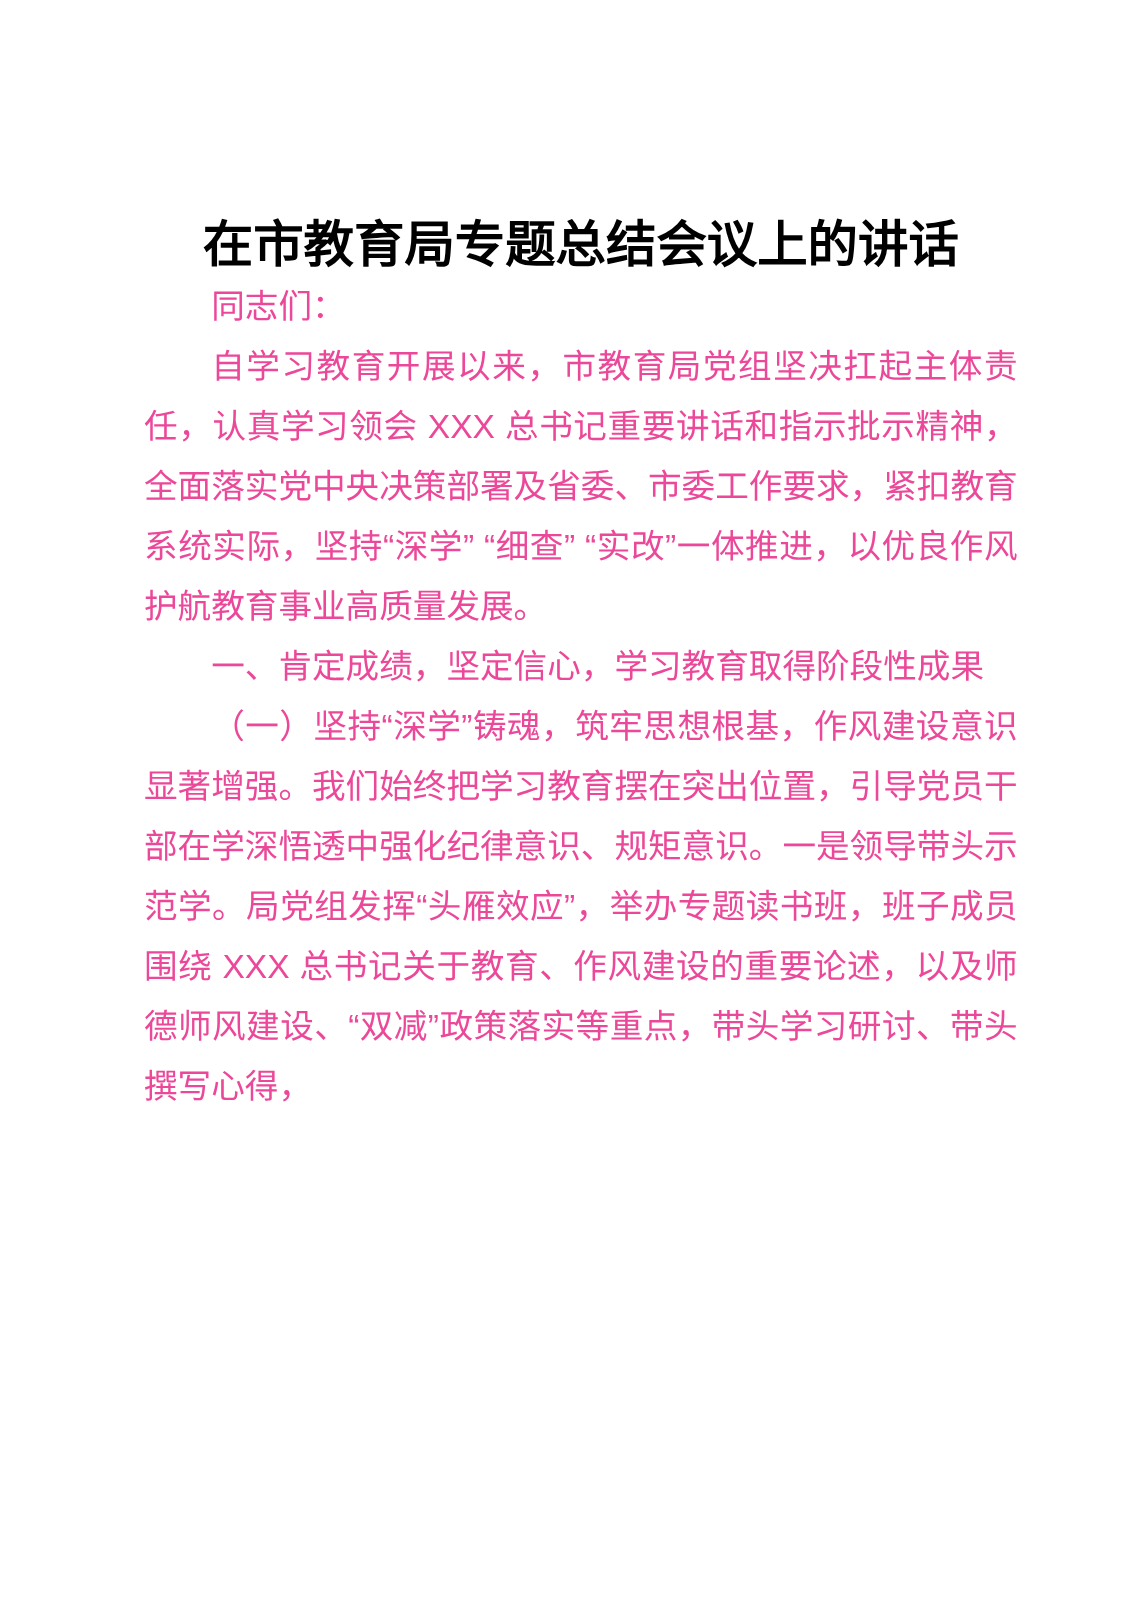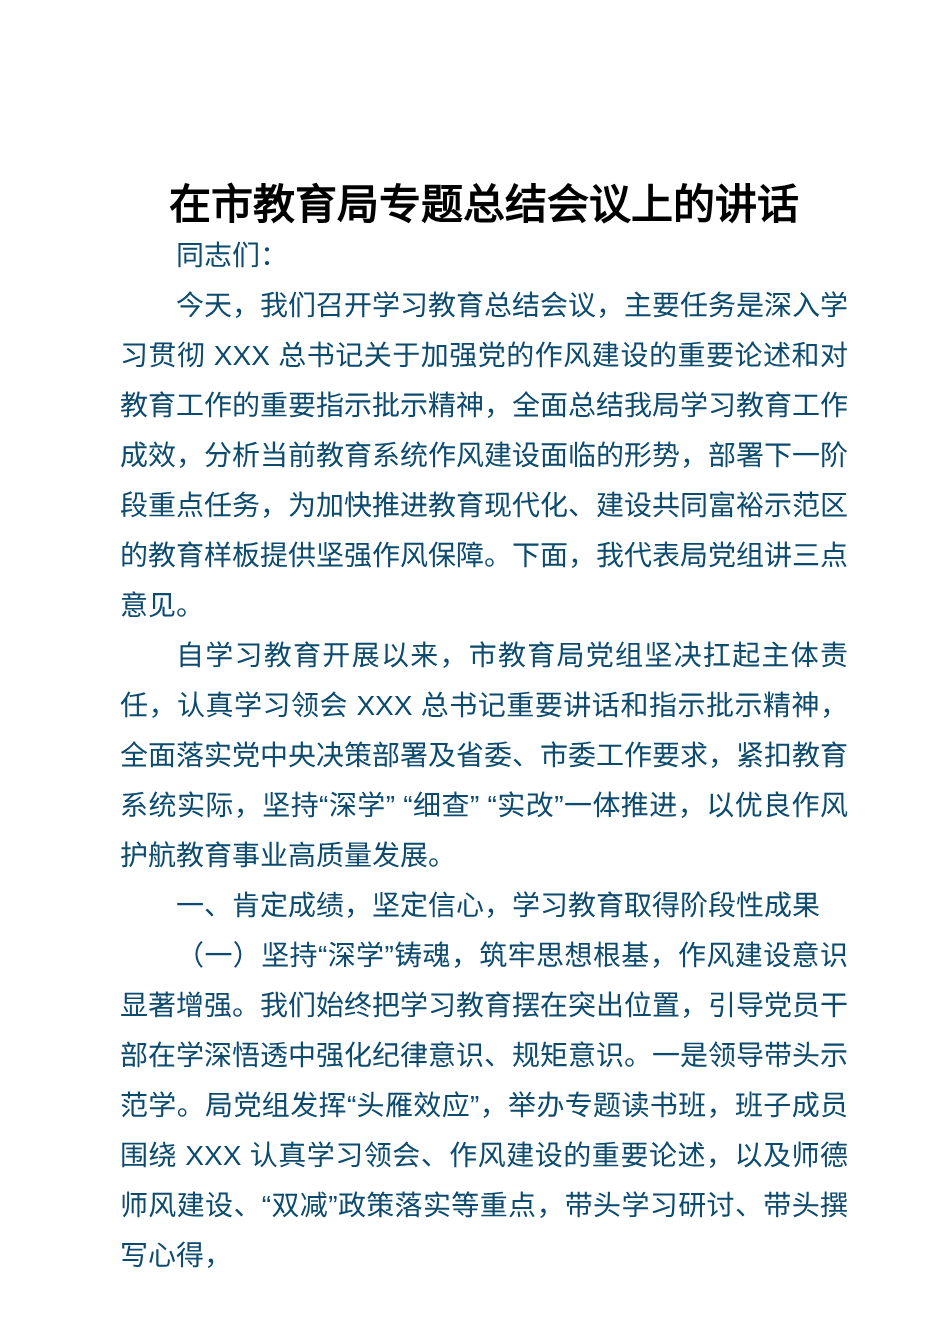--- a/index.html
+++ b/index.html
@@ -34,29 +34,28 @@
   }
   .para {
     margin: 0;
     padding: 0;
     font-family: "Liberation Sans", "DejaVu Sans", sans-serif;
     font-size: 28px;
     line-height: 50px;
     text-align: justify;
     text-justify: inter-ideograph;
     text-indent: 2em;
-    color: #0c4a6e;
+    color: #ec4899;
     word-break: break-all;
   }
 </style>
 </head>
 <body>
 
 <div class="page">
   <div class="doc">
     <h1 class="title">在市教育局专题总结会议上的讲话</h1>
     <p class="para">同志们：</p>
-    <p class="para">今天，我们召开学习教育总结会议，主要任务是深入学习贯彻 XXX 总书记关于加强党的作风建设的重要论述和对教育工作的重要指示批示精神，全面总结我局学习教育工作成效，分析当前教育系统作风建设面临的形势，部署下一阶段重点任务，为加快推进教育现代化、建设共同富裕示范区的教育样板提供坚强作风保障。下面，我代表局党组讲三点意见。</p>
     <p class="para">自学习教育开展以来，市教育局党组坚决扛起主体责任，认真学习领会 XXX 总书记重要讲话和指示批示精神，全面落实党中央决策部署及省委、市委工作要求，紧扣教育系统实际，坚持“深学” “细查” “实改”一体推进，以优良作风护航教育事业高质量发展。</p>
     <p class="para">一、肯定成绩，坚定信心，学习教育取得阶段性成果</p>
-    <p class="para">（一）坚持“深学”铸魂，筑牢思想根基，作风建设意识显著增强。我们始终把学习教育摆在突出位置，引导党员干部在学深悟透中强化纪律意识、规矩意识。一是领导带头示范学。局党组发挥“头雁效应”，举办专题读书班，班子成员围绕 XXX 认真学习领会、作风建设的重要论述，以及师德师风建设、“双减”政策落实等重点，带头学习研讨、带头撰写心得，</p>
+    <p class="para">（一）坚持“深学”铸魂，筑牢思想根基，作风建设意识显著增强。我们始终把学习教育摆在突出位置，引导党员干部在学深悟透中强化纪律意识、规矩意识。一是领导带头示范学。局党组发挥“头雁效应”，举办专题读书班，班子成员围绕 XXX 总书记关于教育、作风建设的重要论述，以及师德师风建设、“双减”政策落实等重点，带头学习研讨、带头撰写心得，</p>
   </div>
 </div>
 
 </body></html>

